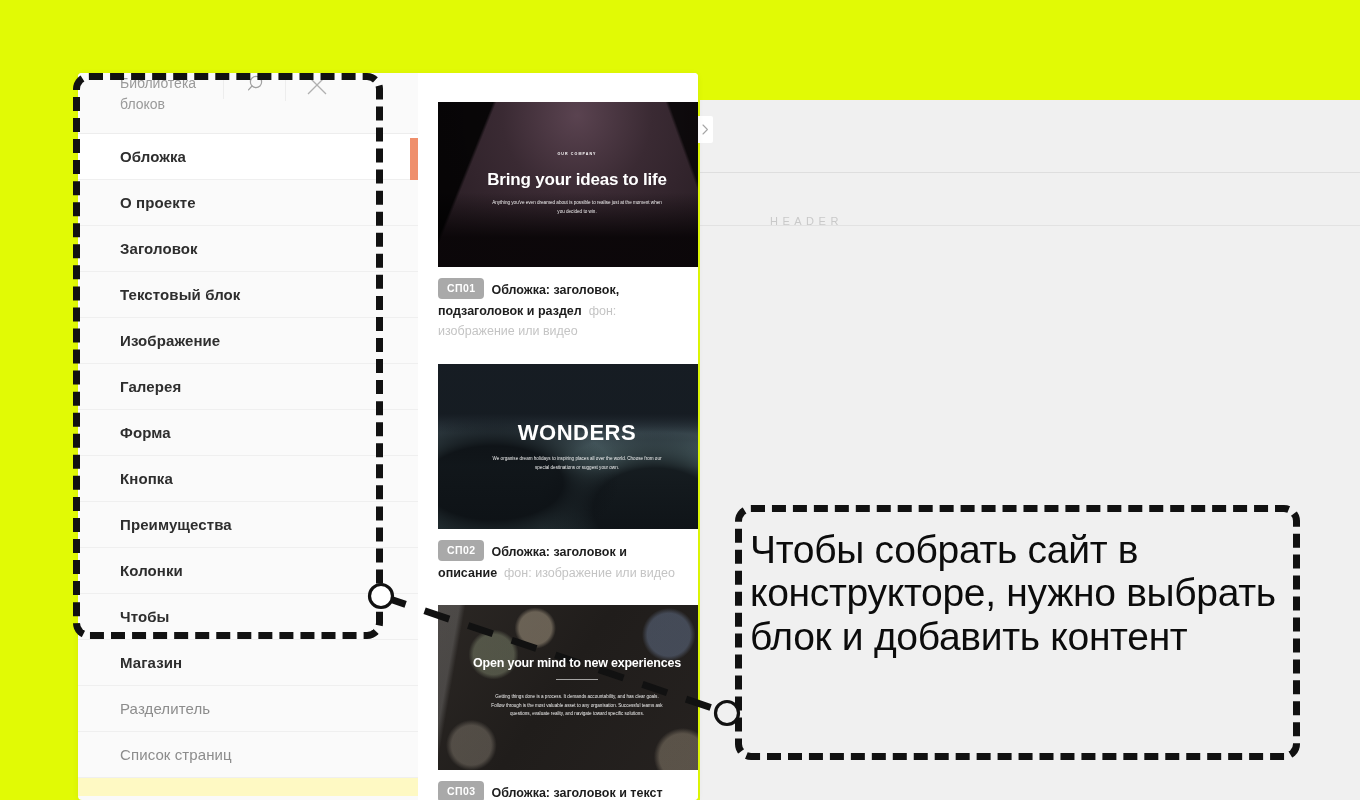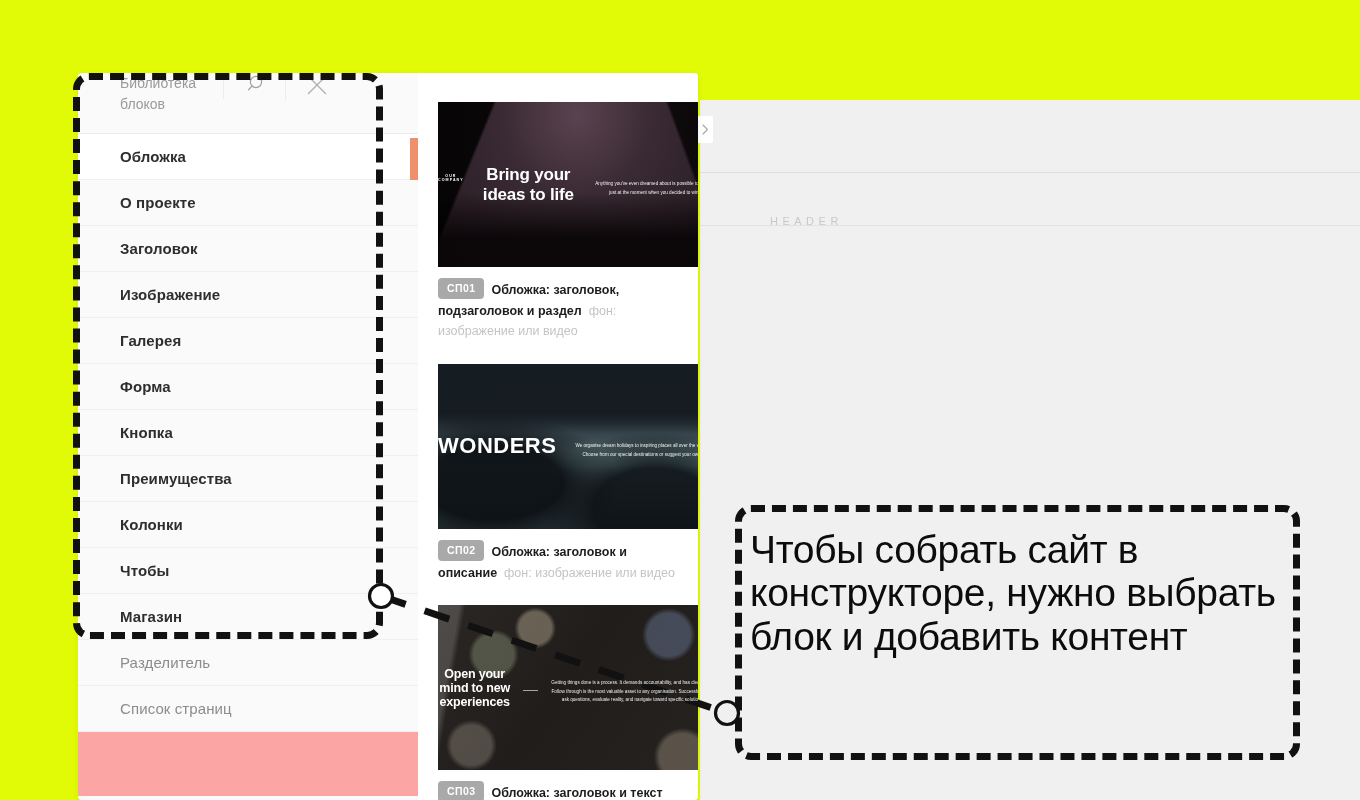--- a/index.html
+++ b/index.html
@@ -53,21 +53,21 @@
     font-size:14px; line-height:1.5; color:#9a9a9a; font-weight:400;
   }
   #search-btn, #close-btn{
     width:62px; display:flex; align-items:center; justify-content:center;
     border-left:1px solid #ededed; cursor:pointer;
   }
 
   
   #block-list{
     position:absolute; left:0; top:61px; width:340px; bottom:4px;
-    background:#fca5a5;
+    background:#fef9c3;
   }
   .block-item{
     height:46px; display:flex; align-items:center; padding-left:42px;
     border-bottom:1px solid #efefef;
     font-size:15px; font-weight:700; color:#2e2e2e; letter-spacing:.1px;
     cursor:pointer; position:relative; background:#fafafa;
   }
   .block-item.muted{ color:#8c8c8c; font-weight:400; }
   .block-item.active{ background:#ffffff; }
   .block-item.active::after{
@@ -76,22 +76,22 @@
   }
 
   
   #preview-col{
     position:absolute; left:340px; top:0; width:280px; bottom:0;
     background:#ffffff; padding:29px 18px 0 20px;
   }
   .preview-card{ margin-bottom:22px; }
   .thumb{
     width:278px; height:165px; position:relative; overflow:hidden;
-    display:flex; flex-direction:row; align-items:center; justify-content:center;
-    text-align:center; color:#fff;gap:12px;
+    display:flex; flex-direction:column; align-items:center; justify-content:center;
+    text-align:center; color:#fff;
   }
   .thumb-1{ background:
       radial-gradient(ellipse at 50% 8%, #5a4350 0%, #3a2a33 38%, #241a20 100%),
       linear-gradient(160deg,#4a3640,#241a20); }
   .thumb-1::before{
     content:""; position:absolute; inset:0;
     background:
       linear-gradient(112deg, rgba(0,0,0,.85) 0 16%, rgba(0,0,0,0) 17%),
       linear-gradient(250deg, rgba(0,0,0,.75) 0 14%, rgba(0,0,0,0) 15%),
       linear-gradient(to top, rgba(10,6,8,.95) 0 18%, rgba(0,0,0,0) 45%);
@@ -198,20 +198,23 @@
       <div class="block-item active">
         <span>Обложка</span>
       </div>
       <div class="block-item">
         <span>О проекте</span>
       </div>
       <div class="block-item">
         <span>Заголовок</span>
       </div>
       <div class="block-item">
+        <span>Текстовый блок</span>
+      </div>
+      <div class="block-item">
         <span>Изображение</span>
       </div>
       <div class="block-item">
         <span>Галерея</span>
       </div>
       <div class="block-item">
         <span>Форма</span>
       </div>
       <div class="block-item">
         <span>Кнопка</span>

